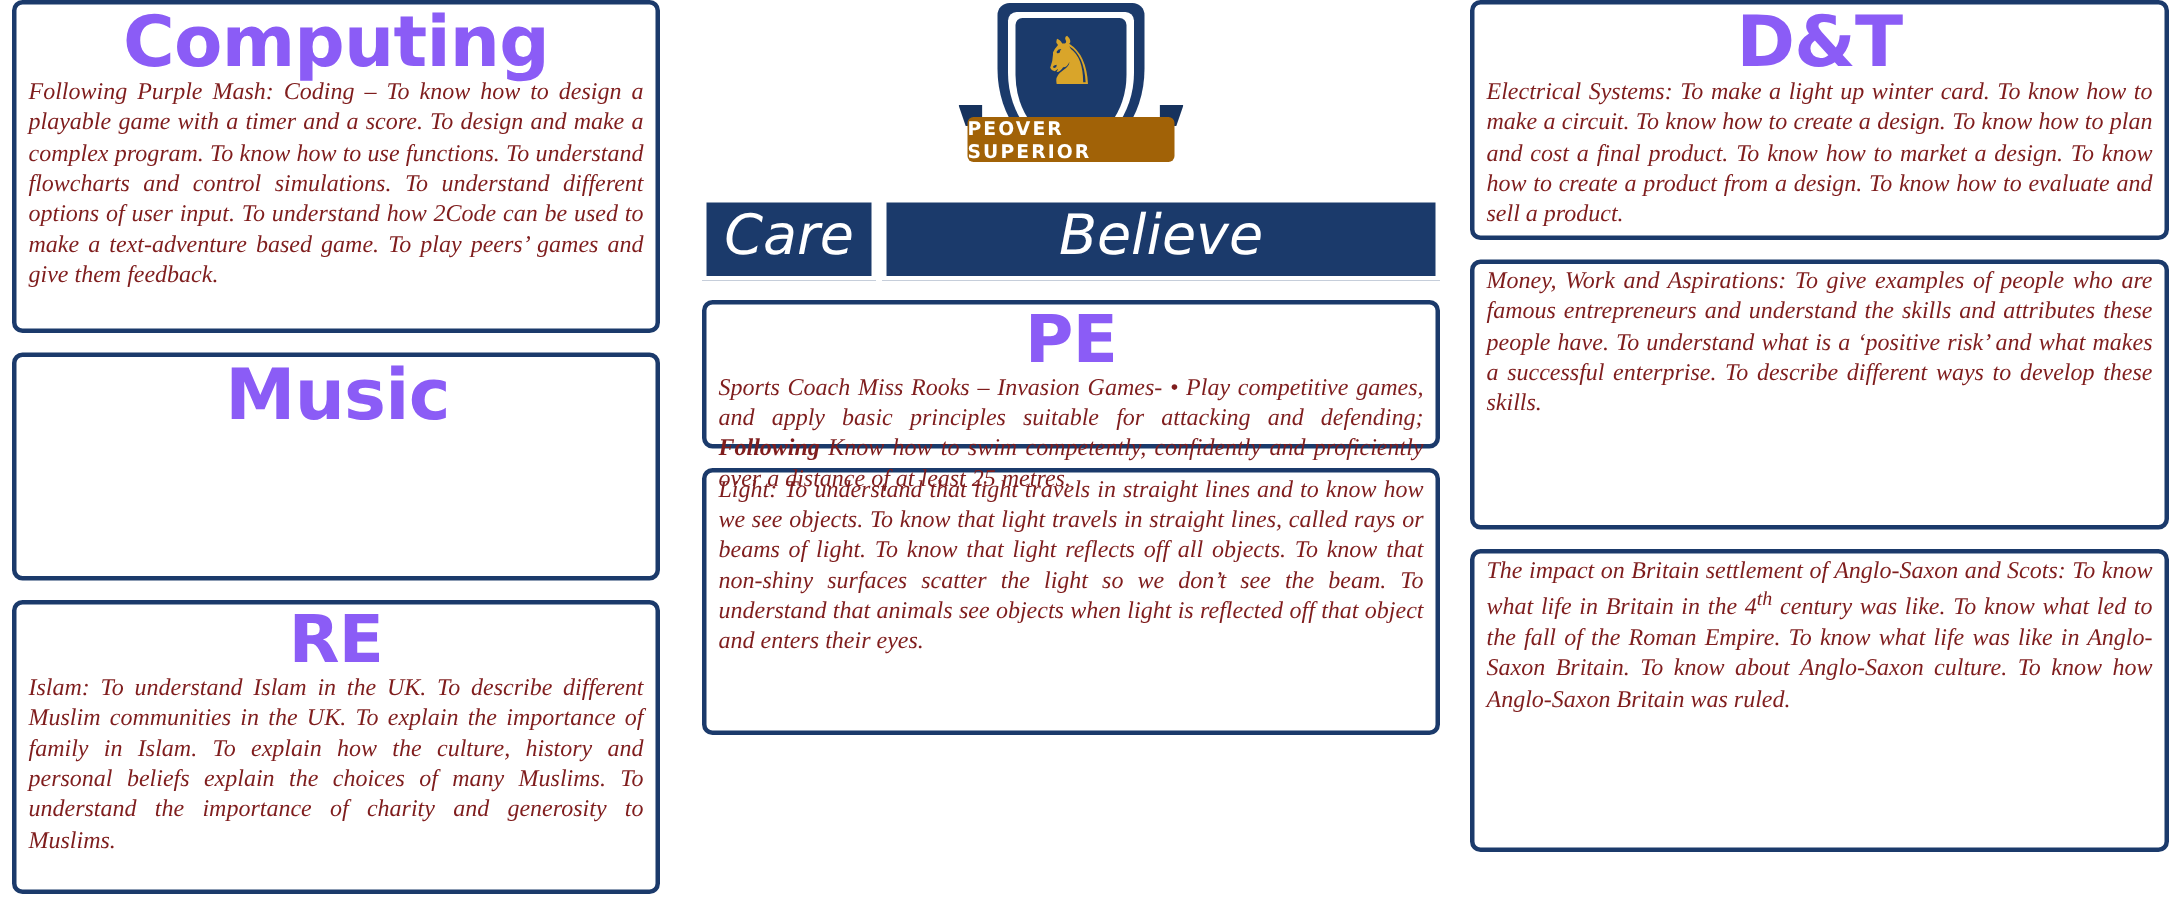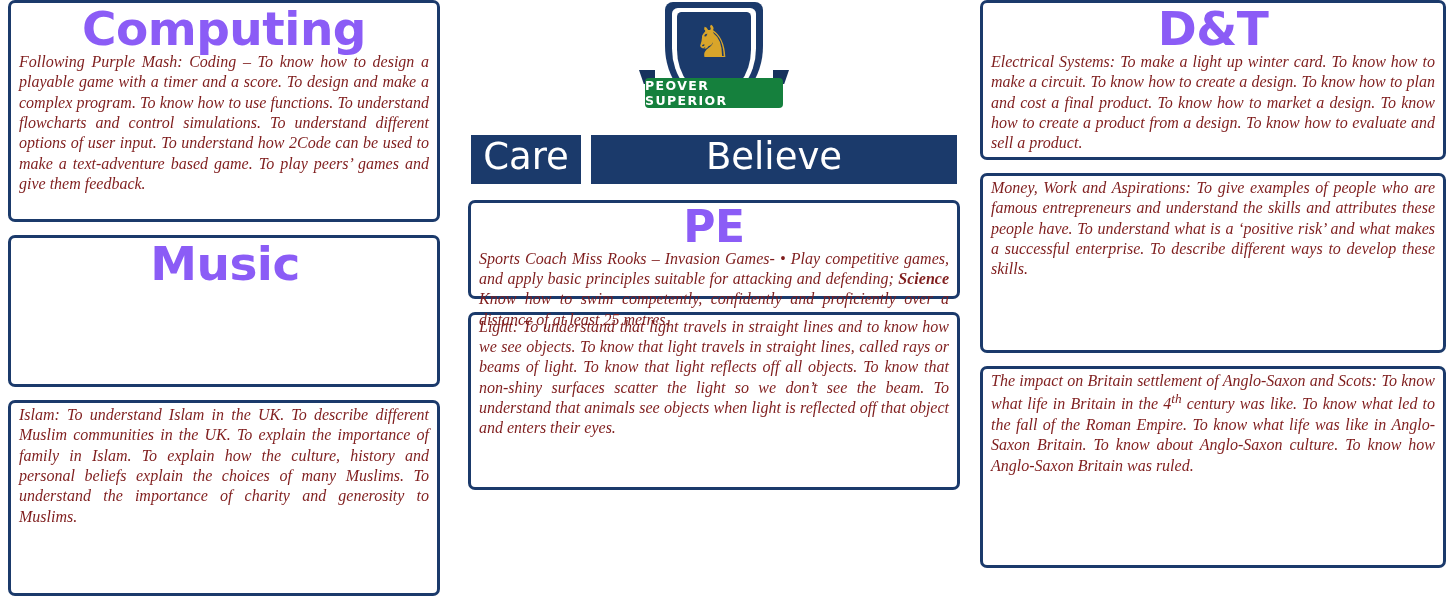--- a/index.html
+++ b/index.html
@@ -94,21 +94,21 @@
     position: absolute;
     left: 16px; top: 8px;
     font-size: 44px;
     line-height: 44px;
     color: #d9a52a;
   }
   .ribbon {
     position: absolute;
     left: 6px; top: 78px;
     width: 138px; height: 30px;
-    background: #15803d;
+    background: #a16207;
     border-radius: 4px;
     color: #ffffff;
     font-family: "DejaVu Sans", sans-serif;
     font-size: 12.5px;
     font-weight: bold;
     letter-spacing: 1.4px;
     display: flex;
     align-items: center;
     justify-content: center;
   }
@@ -119,20 +119,21 @@
     background: #16325d;
   }
   .ribbon-tail-l { left: 0px; clip-path: polygon(0 0, 100% 0, 100% 100%, 30% 100%); }
   .ribbon-tail-r { left: 134px; clip-path: polygon(0 0, 100% 0, 70% 100%, 0 100%); }
 
   
   .cab {
     display: flex;
     gap: 4px;
     margin-bottom: 13px;
+    font-style: italic;
   }
   .cab-item {
     flex: 1 1 0;
     border: 3px solid #ffffff;
     background: #1b3a6b;
     color: #ffffff;
     font-family: "DejaVu Sans", sans-serif;
     font-size: 37px;
     text-align: center;
     padding: 3px 2px 7px 2px;
@@ -151,20 +152,21 @@
     <div class="card" style="height:222px;">
       <div class="card-title t-xl">Computing</div>
       <div class="card-body">Following Purple Mash: Coding – To know how to design a playable game with a timer and a score. To design and make a complex program. To know how to use functions. To understand flowcharts and control simulations. To understand different options of user input. To understand how 2Code can be used to make a text-adventure based game. To play peers’ games and give them feedback.</div>
     </div>
 
     <div class="card" style="height:152px;padding-left:10px;">
       <div class="card-title t-xl">Music</div>
     </div>
 
     <div class="card" style="height:196px;">
+      <div class="card-title t-lg">RE</div>
       <div class="card-body">Islam: To understand Islam in the UK. To describe different Muslim communities in the UK. To explain the importance of family in Islam. To explain how the culture, history and personal beliefs explain the choices of many Muslims. To understand the importance of charity and generosity to Muslims.</div>
     </div>
 
   </div>
 
   <div class="col col-mid">
 
     <div class="crest-wrap">
       <div class="crest">
         <div class="shield-outer"></div>
@@ -178,21 +180,21 @@
       </div>
     </div>
 
     <div class="cab">
       <div class="cab-item first">Care</div>
       <div class="cab-item">Believe</div>
     </div>
 
     <div class="card" style="height:99px;">
       <div class="card-title t-lg">PE</div>
-      <div class="card-body"><span>Sports Coach Miss Rooks – Invasion Games- • Play competitive games, and apply basic principles suitable for attacking and defending; </span><b>Science</b><span> Know how to swim competently, confidently and proficiently over a distance of at least 25 metres.</span></div>
+      <div class="card-body"><span>Sports Coach Miss Rooks – Invasion Games- • Play competitive games, and apply basic principles suitable for attacking and defending; </span><b>Following</b><span> Know how to swim competently, confidently and proficiently over a distance of at least 25 metres.</span></div>
     </div>
 
     <div class="card" style="height:178px;">
       <div class="card-body">Light: To understand that light travels in straight lines and to know how we see objects. To know that light travels in straight lines, called rays or beams of light. To know that light reflects off all objects. To know that non-shiny surfaces scatter the light so we don’t see the beam. To understand that animals see objects when light is reflected off that object and enters their eyes.</div>
     </div>
 
   </div>
 
   <div class="col col-right">
 

